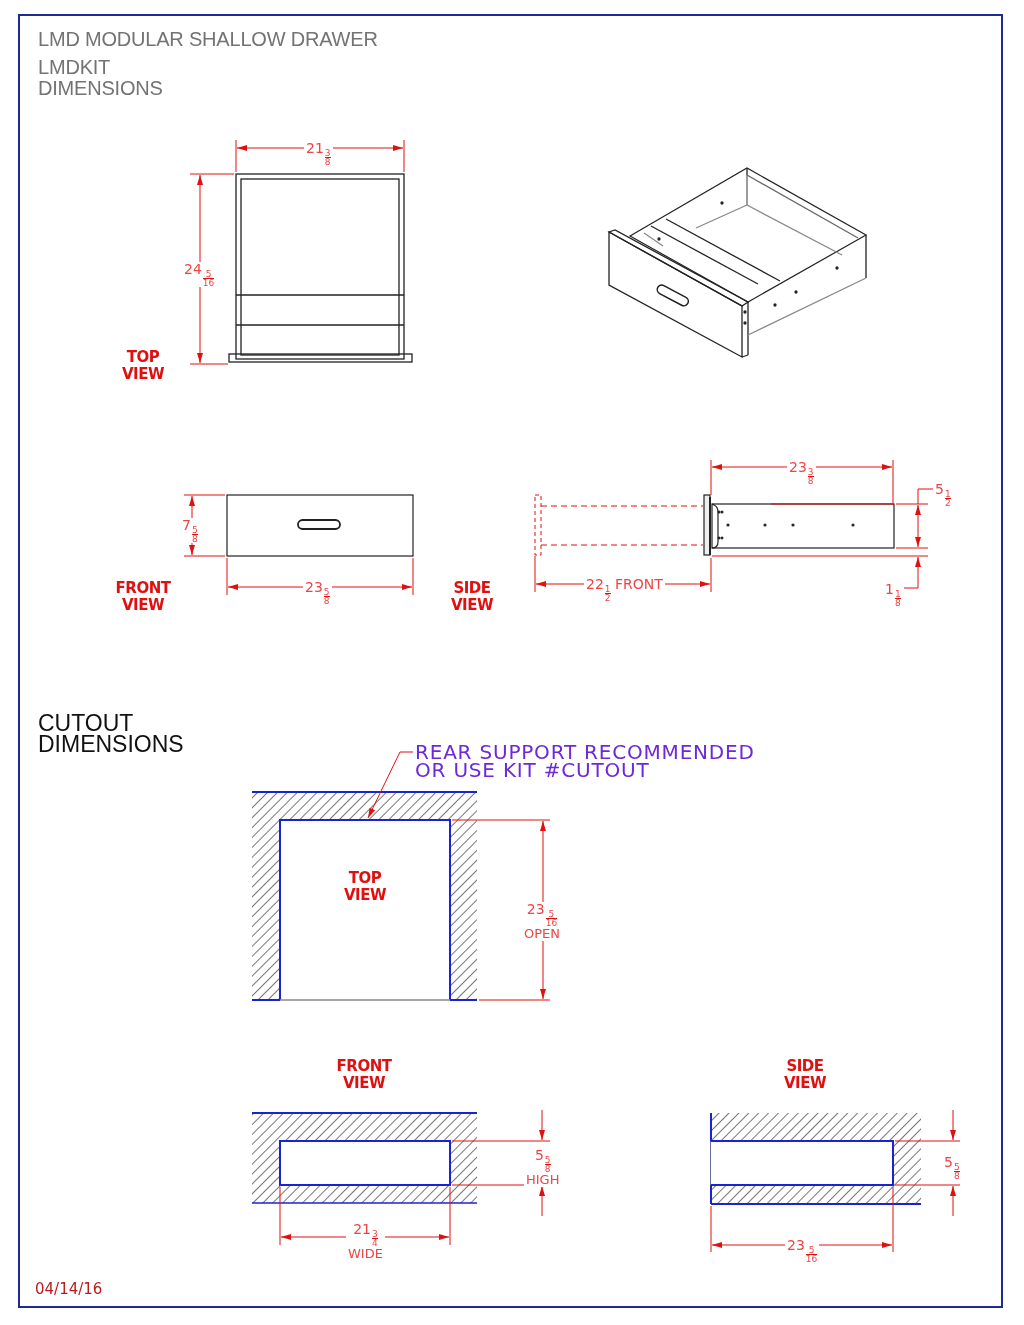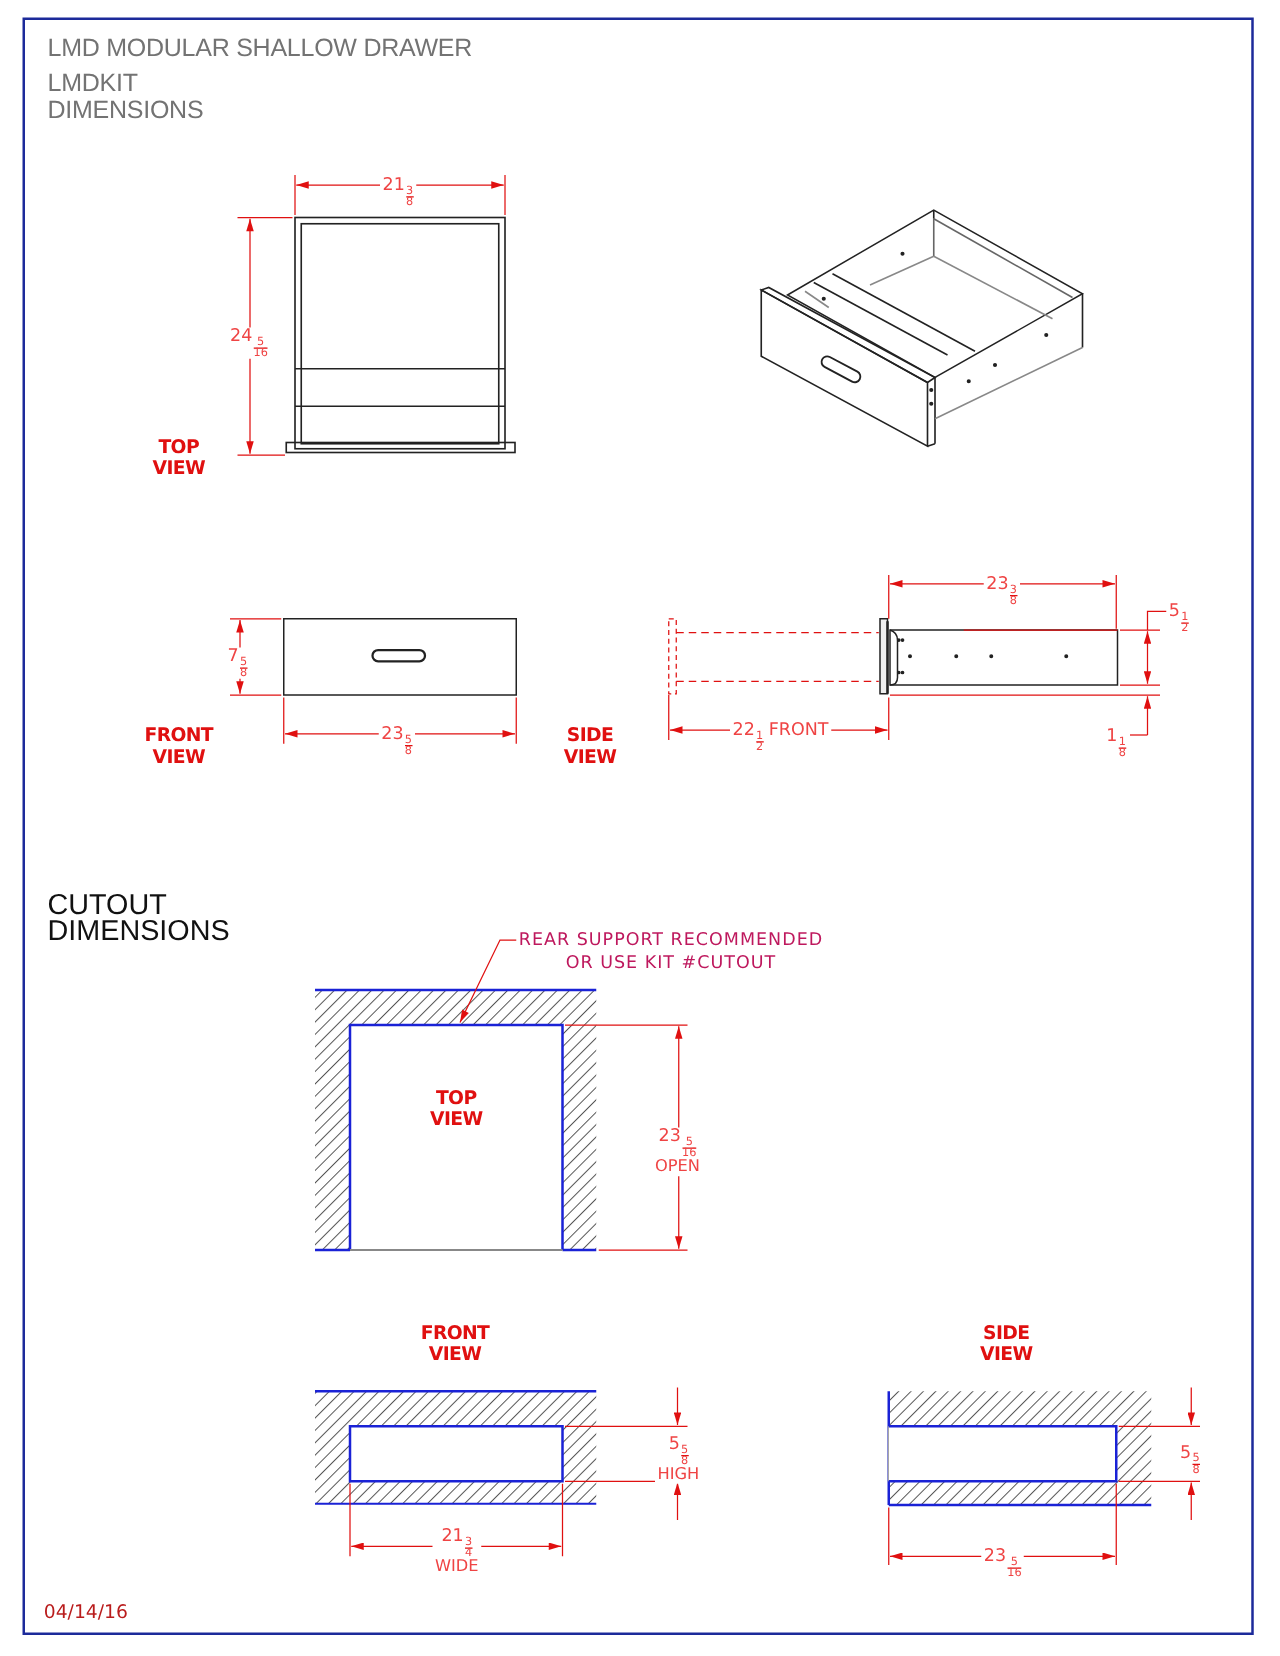--- a/index.html
+++ b/index.html
@@ -4,21 +4,21 @@
 <style>
   html, body { margin:0; padding:0; background:#ffffff; }
   body { width:1024px; height:1325px; position:relative; overflow:hidden; font-family:"Liberation Sans", sans-serif; }
   .frame { position:absolute; left:18px; top:14px; width:985px; height:1294px; border:2px solid #1c2a9a; box-sizing:border-box; }
   .title { position:absolute; left:38px; color:#737373; font-size:20px; line-height:22px; letter-spacing:-0.2px; }
   .sec-title { position:absolute; left:38px; color:#111; font-size:23px; line-height:22px; }
   .lbl { position:absolute; color:#e01010; font-family:"DejaVu Sans", sans-serif; font-size:15px; font-weight:bold; line-height:17px; text-align:center; letter-spacing:-0.5px; }
   .dim { position:absolute; color:#ef4444; font-family:"DejaVu Sans", sans-serif; font-size:14px; line-height:14px; white-space:nowrap; background:#fff; padding:0 2px; }
   .dim .frac { display:inline-flex; flex-direction:column; font-size:9px; line-height:8px; vertical-align:-3px; text-align:center; margin-left:1px; }
   .dim .frac span:first-child { border-bottom:1px solid #e01010; }
-  .note { position:absolute; color:#be185d; font-family:"DejaVu Sans", sans-serif; font-size:14px; line-height:18px; letter-spacing:0.8px;text-align:center; }
+  .note { position:absolute; color:#6d28d9; font-family:"DejaVu Sans", sans-serif; font-size:20px; line-height:18px; letter-spacing:0.8px; }
   .date { position:absolute; left:35px; top:1280px; color:#b91c1c; font-family:"DejaVu Sans", sans-serif; font-size:15px; }
   svg { position:absolute; left:0; top:0; }
 </style>
 </head>
 <body>
 
 <div class="frame"></div>
 
 <div class="title" style="top:28px;">LMD MODULAR SHALLOW DRAWER</div>
 <div class="title" style="top:56px;">LMDKIT</div>

